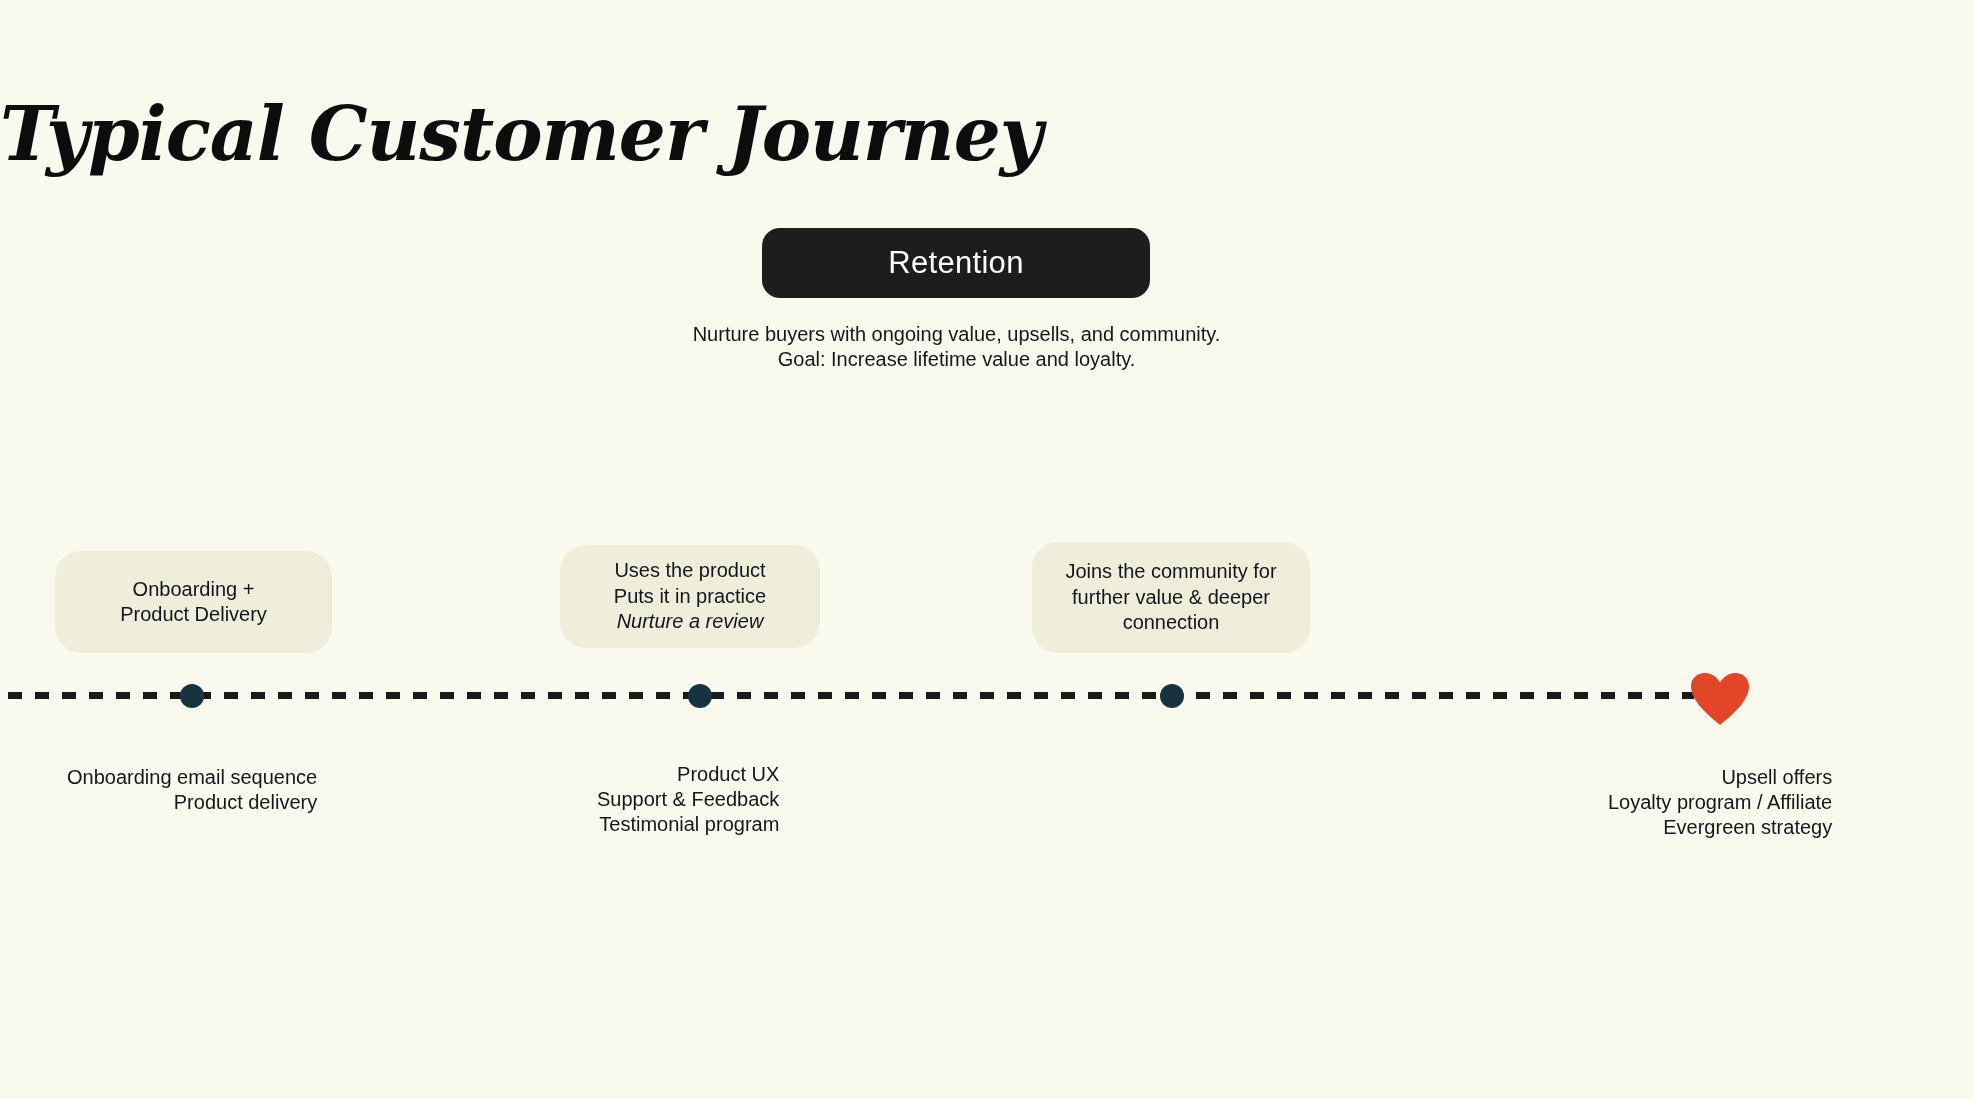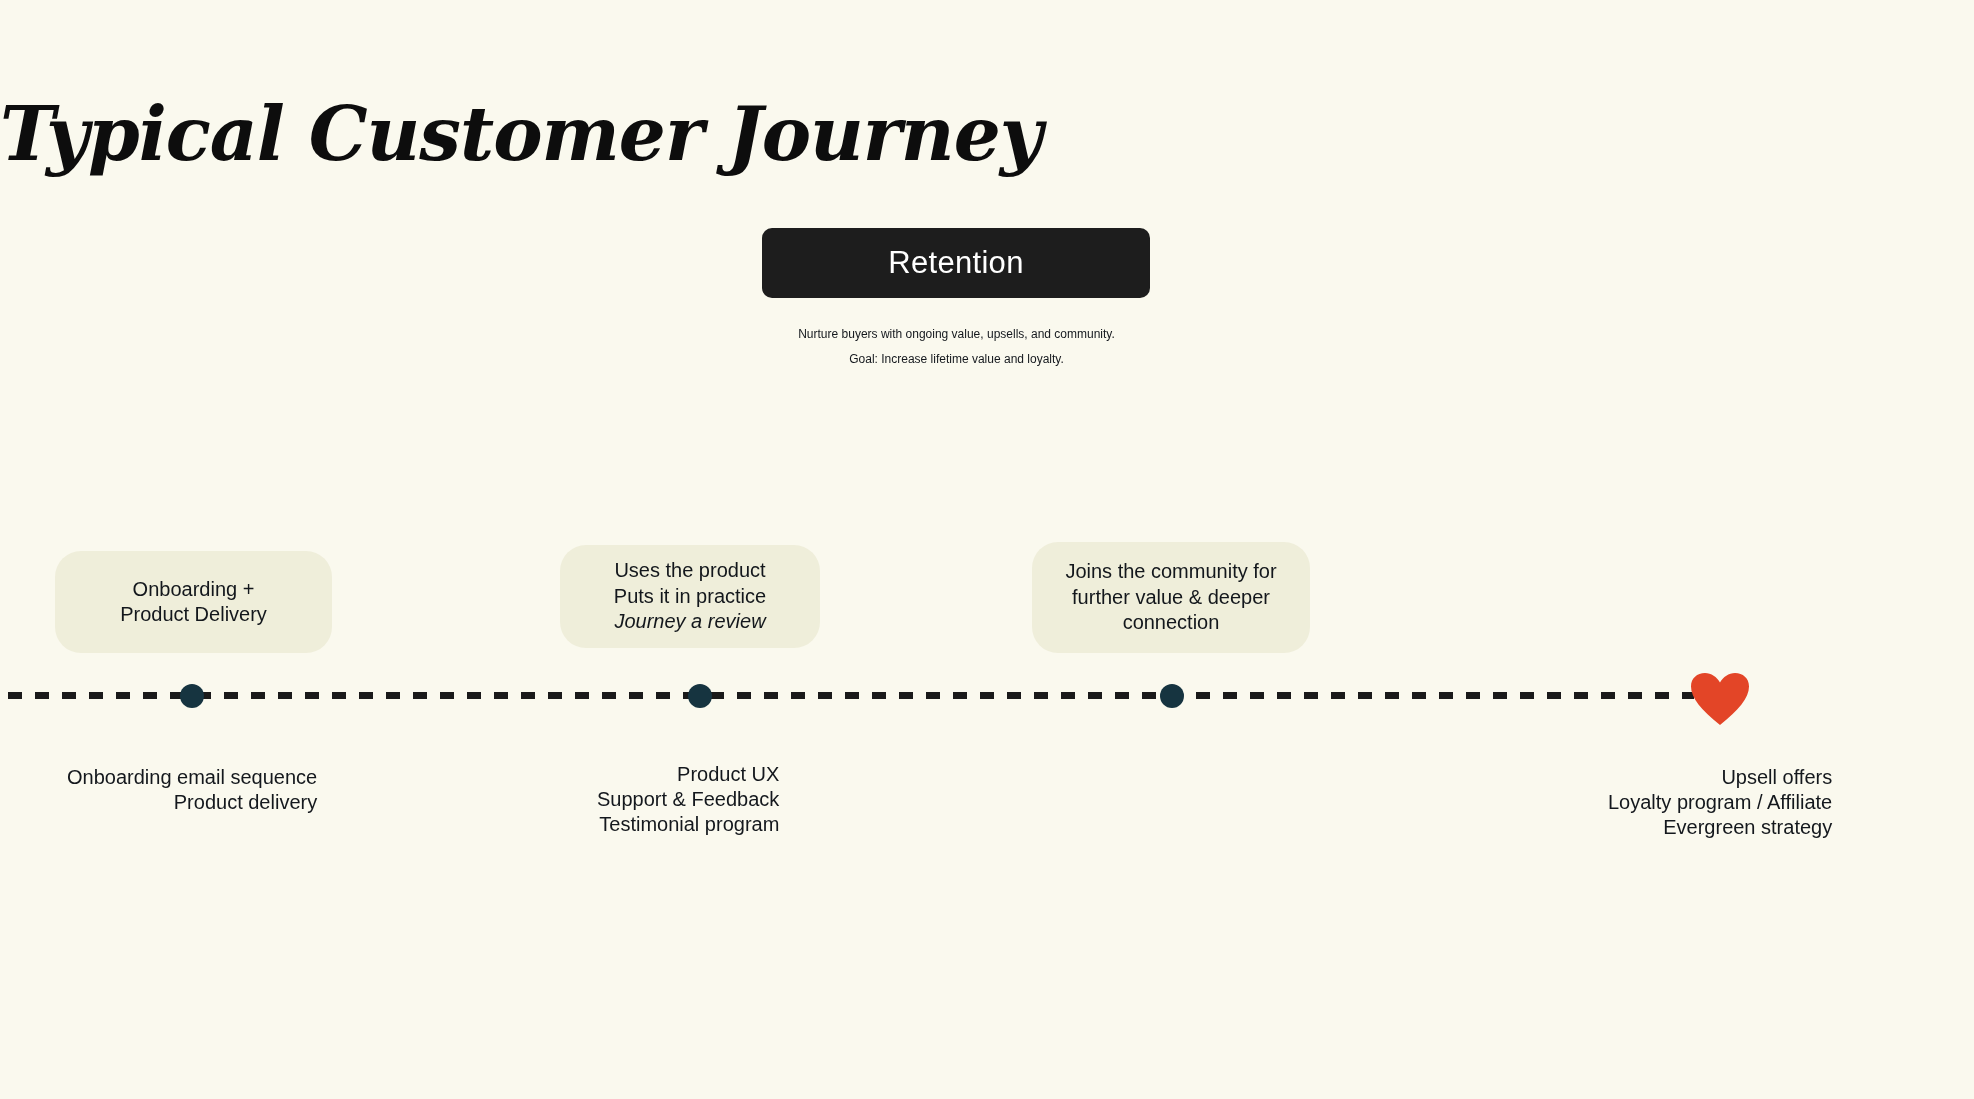--- a/index.html
+++ b/index.html
@@ -27,32 +27,32 @@
     font-family:"DejaVu Serif",serif;
     font-style:italic;font-weight:bold;
     font-size:74px;line-height:1.15;
     letter-spacing:-1px;
     color:#0d0d0d;
   }
   .badge{
     position:absolute;left:762px;top:228px;
     width:388px;height:70px;
     background:var(--badge);
-    border-radius:10px;
+    border-radius:18px;
     display:flex;align-items:center;justify-content:center;
     color:#ffffff;
     font-size:31px;font-weight:500;
     letter-spacing:.3px;
     border:none;cursor:default;
     font-family:"Liberation Sans",sans-serif;
   }
   .subtitle{
     position:absolute;left:0;top:322px;width:1913px;
     text-align:center;
-    font-size:12px;line-height:25px;font-weight:500;
+    font-size:20px;line-height:25px;font-weight:500;
     color:#14181d;
   }
   .dashed-line{
     position:absolute;left:8px;top:692px;
     width:1686px;height:7px;
     background:repeating-linear-gradient(90deg,var(--dash) 0 14px,transparent 14px 27px);
   }
   .dot{
     position:absolute;top:684px;
     width:24px;height:24px;border-radius:50%;
@@ -110,21 +110,21 @@
     <span>Product Delivery</span>
   </div>
   <div class="notes" style="left:67px;top:765px;">
     <div>Onboarding email sequence</div>
     <div>Product delivery</div>
   </div>
 
   <div class="stage-box" style="left:560px;top:545px;width:260px;height:103px;">
     <span>Uses the product</span>
     <span>Puts it in practice</span>
-    <span class="italic">Journey a review</span>
+    <span class="italic">Nurture a review</span>
   </div>
   <div class="notes" style="left:597px;top:762px;">
     <div>Product UX</div>
     <div>Support &amp; Feedback</div>
     <div>Testimonial program</div>
   </div>
 
   <div class="stage-box" style="left:1032px;top:542px;width:278px;height:111px;">
     <span>Joins the community for</span>
     <span>further value &amp; deeper</span>

